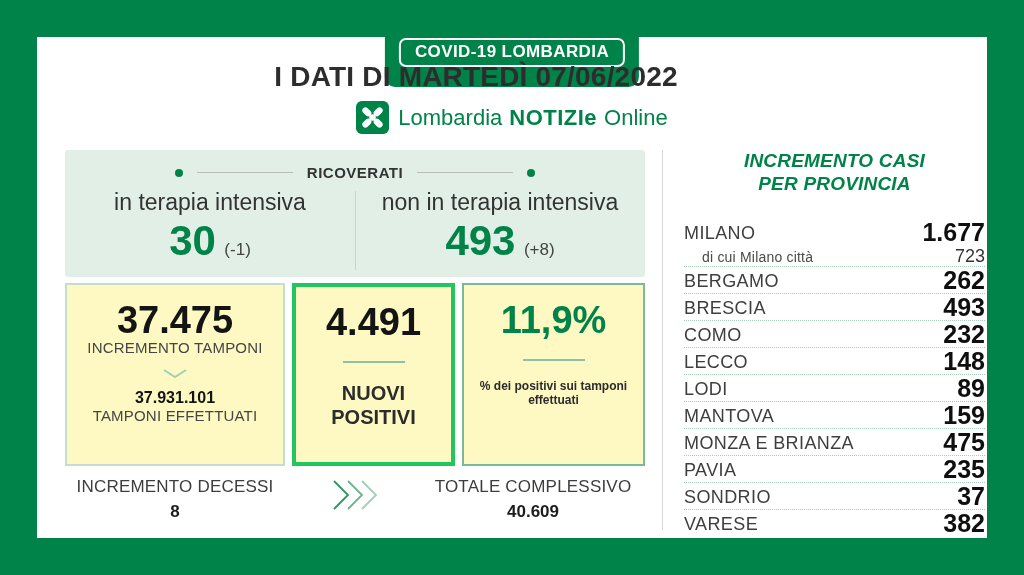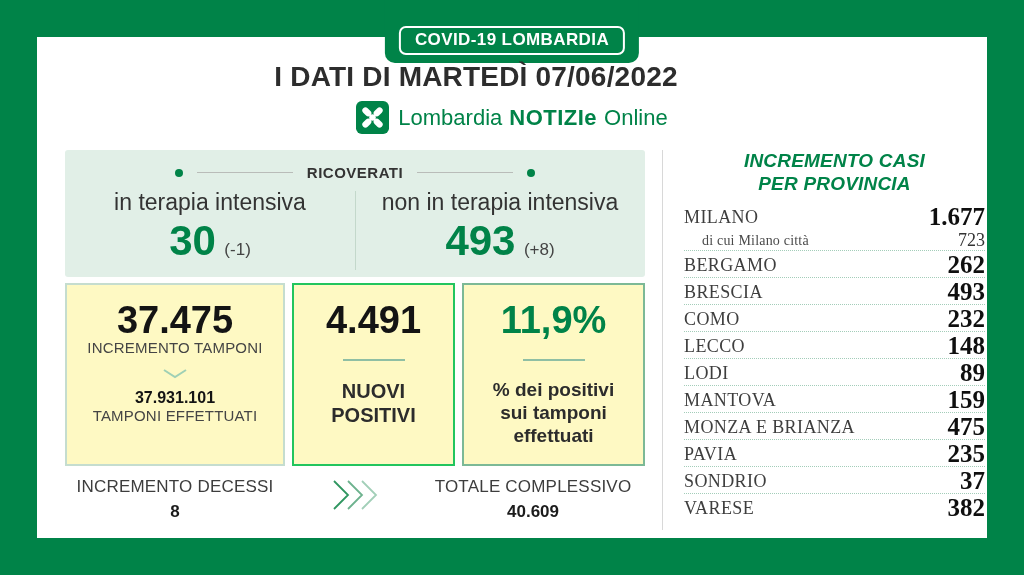--- a/index.html
+++ b/index.html
@@ -8,21 +8,21 @@
     background:#008348;
     font-family:"Liberation Sans","DejaVu Sans",sans-serif;
     -webkit-font-smoothing:antialiased;
   }
   .abs{position:absolute;}
   #content{left:37px;top:37px;width:950px;height:501px;background:#ffffff;}
 
   
   #banner-tab{
     left:50%;top:0;transform:translateX(-50%);
-    background:#008348;height:55px;padding:4px 14px;
+    background:#008348;height:55px;padding:16px 14px;
     border-radius:0 0 10px 10px;
     display:flex;align-items:flex-end;justify-content:center;
   }
   #banner-inner{
     border:2px solid #ffffff;border-radius:7px;
     padding:2px 14px 3px;margin-bottom:4px;
     color:#ffffff;font-weight:bold;font-size:17px;letter-spacing:.4px;
     white-space:nowrap;
   }
 
@@ -44,45 +44,45 @@
   #ric-divider{position:absolute;left:50%;top:2px;bottom:-8px;width:1px;background:#c3d8cb;}
   .ric-label{font-size:23px;color:#333;}
   .ric-valrow{margin-top:4px;}
   .ric-value{font-size:42px;font-weight:bold;color:#008348;line-height:1;}
   .ric-delta{font-size:17px;color:#444;margin-left:4px;}
 
   
   .stat-box{top:283px;height:183px;background:#fef9c3;box-sizing:border-box;
     display:flex;flex-direction:column;align-items:center;text-align:center;}
   #box-tamponi{left:65px;width:220px;border:2px solid #c5ddcf;}
-  #box-positivi{left:292px;width:163px;border:2px solid #22c55e;}
+  #box-positivi{left:292px;width:163px;border:4px solid #22c55e;}
   #box-percent{left:462px;width:183px;border:2px solid #7cb996;}
   .big-num{font-size:38px;font-weight:bold;color:#141414;line-height:1;margin-top:16px;}
   .big-num.green{color:#008348;}
   .small-label{font-size:15px;color:#454545;letter-spacing:.2px;}
   .mid-num{font-size:16px;font-weight:bold;color:#141414;margin-top:6px;}
   .box-divider{width:62px;height:2px;background:#8fbfa4;margin:20px 0 18px;}
   .box-label-bold{font-size:20px;font-weight:bold;color:#2c2c2c;line-height:1.2;}
-  .box-label-bold.small{font-size:19px;}
+  .box-label-bold.small{font-size:12px;}
   #chevron-down{margin-top:9px;}
 
   
   .footer-block{top:477px;text-align:center;}
   #decessi-block{left:65px;width:220px;}
   #totale-block{left:420px;width:226px;}
   .footer-label{font-size:17px;color:#3d3d3d;letter-spacing:.2px;}
   .footer-value{font-size:17px;font-weight:bold;color:#1c1c1c;margin-top:5px;}
   #triple-chevron{left:328px;top:476px;}
 
   
   #v-separator{left:662px;top:150px;width:1px;height:380px;background:#d8d8d8;}
   #province-panel{left:684px;top:149px;width:301px;}
   #prov-title{text-align:center;color:#008348;font-weight:bold;font-style:italic;
     font-size:19px;line-height:1.22;letter-spacing:.2px;}
-  #prov-rows{margin-top:8px;font-family:Liberation Serif, serif;}
+  #prov-rows{margin-top:24px;}
   .prov-row{display:flex;justify-content:space-between;align-items:flex-end;
     border-bottom:1px dotted #a3cdb9;padding:1px 0 1px;height:24px;}
   .prov-row .plabel{font-size:18px;color:#3e3e3e;letter-spacing:.4px;}
   .prov-row .pvalue{font-size:25px;font-weight:bold;color:#0f0f0f;line-height:.95;}
   .prov-row.no-divider{border-bottom:none;}
   .prov-row.sub{height:20px;padding-top:0;}
   .prov-row.sub .plabel{font-size:14px;color:#4a4a4a;padding-left:18px;letter-spacing:.2px;}
   .prov-row.sub .pvalue{font-size:18px;font-weight:normal;color:#333;}
 </style>
 </head>

